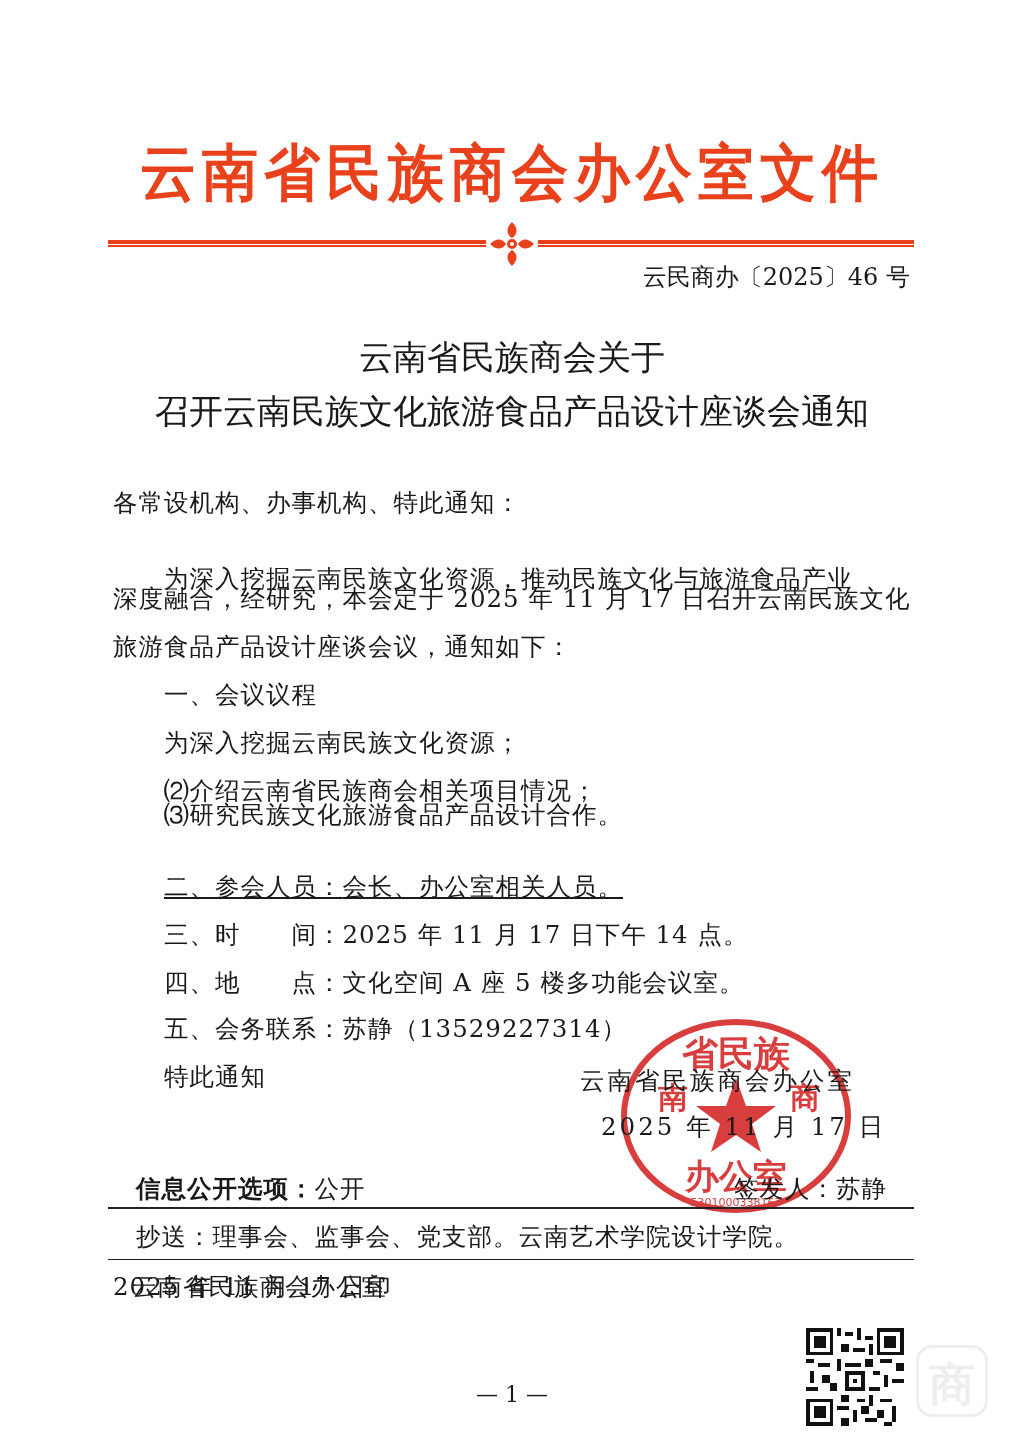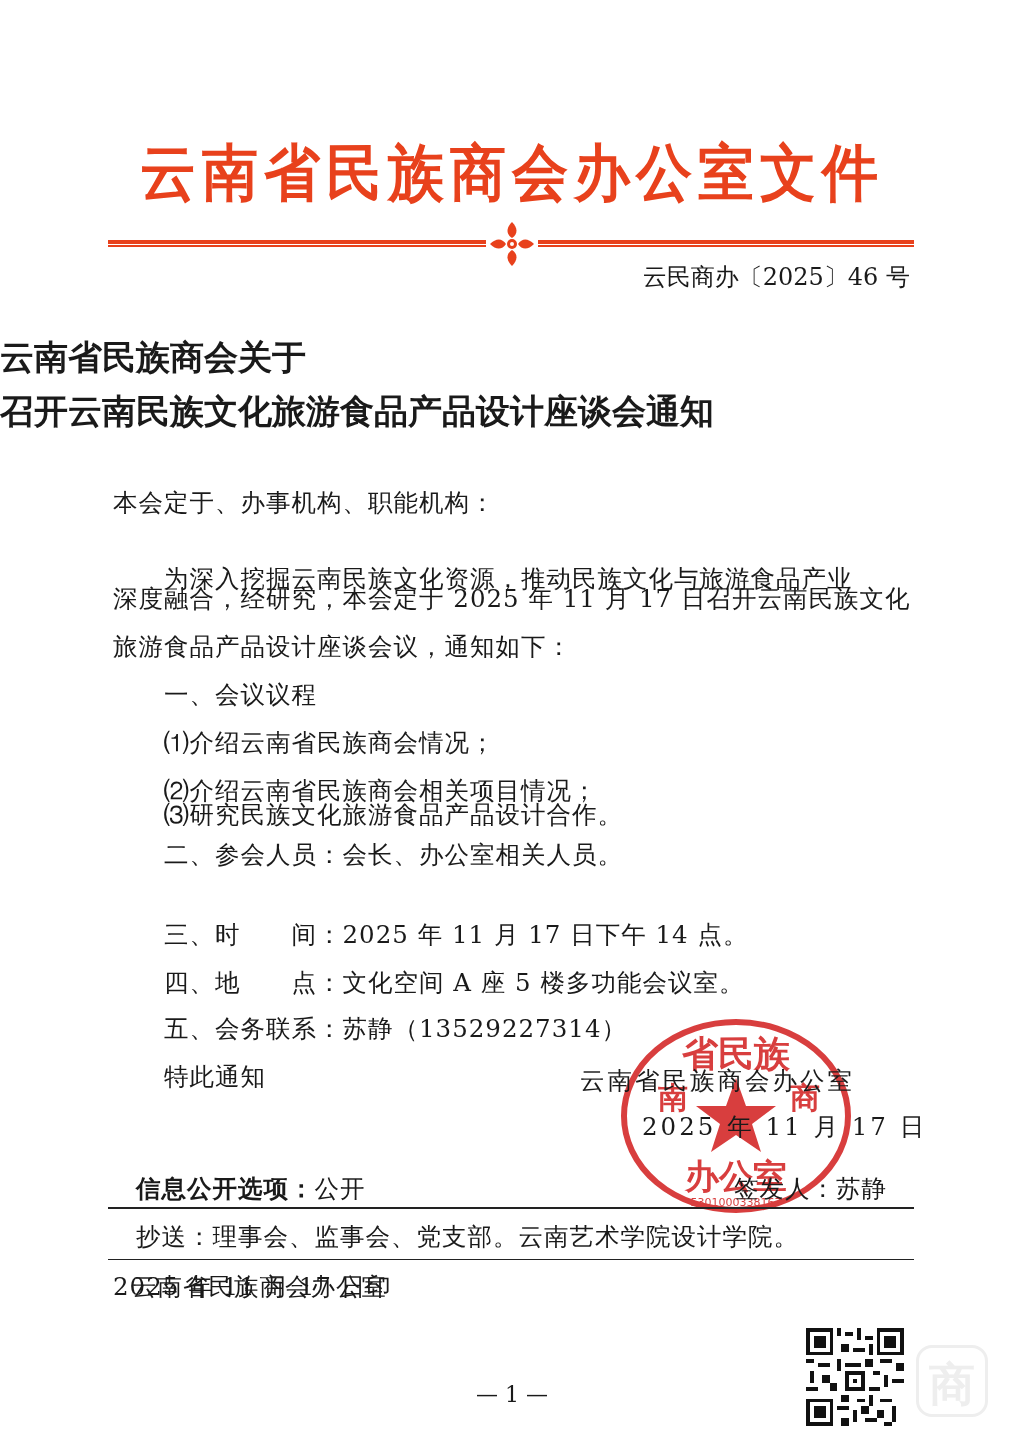--- a/index.html
+++ b/index.html
@@ -4,21 +4,21 @@
 <style>
   html, body { margin:0; padding:0; background:#ffffff; }
   body { width:1024px; height:1448px; position:relative; overflow:hidden; font-family:"DejaVu Serif", serif; color:#1a1a1a; }
   .abs { position:absolute; }
   .header-title { left:0; width:1024px; top:138px; text-align:center; font-family:"DejaVu Sans", sans-serif; font-weight:bold; font-size:56px; color:#e8411c; letter-spacing:6px; line-height:70px; transform:scaleY(1.1); }
   .rule-left, .rule-right { top:240px; height:7px; border-top:4px solid #e8411c; border-bottom:2px solid #e8411c; box-sizing:border-box; }
   .rule-left { left:108px; width:378px; }
   .rule-right { left:538px; width:376px; }
   .ornament { left:486px; top:220px; width:52px; height:48px; }
   .doc-number { right:114px; top:260px; font-size:24px; line-height:34px; }
-  .main-title { left:0; width:1024px; font-weight:bold; font-size:34px; line-height:50px; }
+  .main-title { left:0; width:1024px; text-align:center; font-weight:normal; font-size:34px; line-height:50px; }
   .t1 { top:332px; }
   .t2 { top:386px; }
   .para { left:113px; font-size:24.5px; line-height:34px; white-space:nowrap; letter-spacing:1px; }
   .indent { left:164px; }
   .b { font-weight:bold; }
   .hr-thick { left:108px; width:806px; height:0; border-top:2px solid #222; }
   .seal { left:618px; top:1016px; width:236px; height:200px; }
   .qr { left:806px; top:1328px; width:98px; height:98px; }
   .logo { left:916px; top:1345px; width:72px; height:72px; border-radius:16px; border:3px solid #eeeeee; box-sizing:border-box; }
   .page-num { left:0; width:1024px; top:1382px; text-align:center; font-size:22px; }
@@ -37,31 +37,31 @@
     <path d="M48 24 C42 18 36 18 32 24 C36 30 42 30 48 24 Z"></path>
     <circle cx="26" cy="24" r="5"></circle>
   </g>
   <circle cx="26" cy="24" r="2" fill="#fff"></circle>
 </svg>
 <div class="abs doc-number">云民商办〔2025〕46 号</div>
 
 <div class="abs main-title t1">云南省民族商会关于</div>
 <div class="abs main-title t2">召开云南民族文化旅游食品产品设计座谈会通知</div>
 
-<div class="abs para" style="top:486px;">本会定于、办事机构、职能机构：</div>
+<div class="abs para" style="top:486px;">各常设机构、办事机构、特此通知：</div>
 <div class="abs para indent" style="top:562px;">为深入挖掘云南民族文化资源，推动民族文化与旅游食品产业</div>
 <div class="abs para" style="top:582px;">深度融合，经研究，本会定于 2025 年 11 月 17 日召开云南民族文化</div>
 <div class="abs para" style="top:630px;">旅游食品产品设计座谈会议，通知如下：</div>
 
 <div class="abs para indent" style="top:678px;">一、会议议程</div>
-<div class="abs para indent" style="top:726px;">⑴介绍云南省民族商会情况；</div>
+<div class="abs para indent" style="top:726px;">为深入挖掘云南民族文化资源；</div>
 <div class="abs para indent" style="top:774px;">⑵介绍云南省民族商会相关项目情况；</div>
 <div class="abs para indent" style="top:798px;">⑶研究民族文化旅游食品产品设计合作。</div>
 
-<div class="abs para indent" style="top:838px;">
+<div class="abs para indent" style="top:870px;text-decoration:underline;">
   <span>二、参会人员：</span><span>会长、办公室相关人员。</span>
 </div>
 <div class="abs para indent" style="top:918px;">
   <span>三、时　　间：</span><span>2025 年 11 月 17 日下午 14 点。</span>
 </div>
 <div class="abs para indent" style="top:966px;">
   <span>四、地　　点：</span><span>文化空间 A 座 5 楼多功能会议室。</span>
 </div>
 <div class="abs para indent" style="top:1012px;">
   <span>五、会务联系：</span><span>苏静（13529227314）</span>
@@ -72,21 +72,21 @@
   <ellipse cx="118" cy="100" rx="112" ry="94" fill="none" stroke="#d42a2a" stroke-width="6"></ellipse>
   <polygon fill="#d42a2a" points="118,62 128,90 158,90 134,108 143,136 118,119 93,136 102,108 78,90 108,90"></polygon>
   <text x="118" y="50" text-anchor="middle" font-family="DejaVu Sans, sans-serif" font-size="36" font-weight="bold" fill="#d42a2a">省民族</text>
   <text x="40" y="92" font-family="DejaVu Sans, sans-serif" font-size="30" font-weight="bold" fill="#d42a2a">南</text>
   <text x="172" y="92" font-family="DejaVu Sans, sans-serif" font-size="30" font-weight="bold" fill="#d42a2a">商</text>
   <text x="118" y="172" text-anchor="middle" font-family="DejaVu Sans, sans-serif" font-size="34" font-weight="bold" fill="#d42a2a">办公室</text>
   <text x="118" y="190" text-anchor="middle" font-family="DejaVu Sans, sans-serif" font-size="11" fill="#d42a2a">5301000338167</text>
 </svg>
 
 <div class="abs para" style="left:580px; top:1064px; letter-spacing:3px;">云南省民族商会办公室</div>
-<div class="abs para" style="left:642px; top:1110px; letter-spacing:3px;">2025 年 11 月 17 日</div>
+<div class="abs para" style="left:601px; top:1110px; letter-spacing:3px;">2025 年 11 月 17 日</div>
 
 <div class="abs para" style="left:136px; top:1172px;">
   <span class="b" style="font-family:Liberation Sans, sans-serif;">信息公开选项：</span><span>公开</span>
 </div>
 <div class="abs para" style="left:734px; top:1172px;">
   <span>签发人：</span><span>苏静</span>
 </div>
 <div class="abs hr-thick" style="top:1207px;"></div>
 <div class="abs para" style="left:136px; top:1220px;">抄送：理事会、监事会、党支部。云南艺术学院设计学院。</div>
 <div class="abs hr-thick" style="top:1259px; border-top-width:1.5px;"></div>

